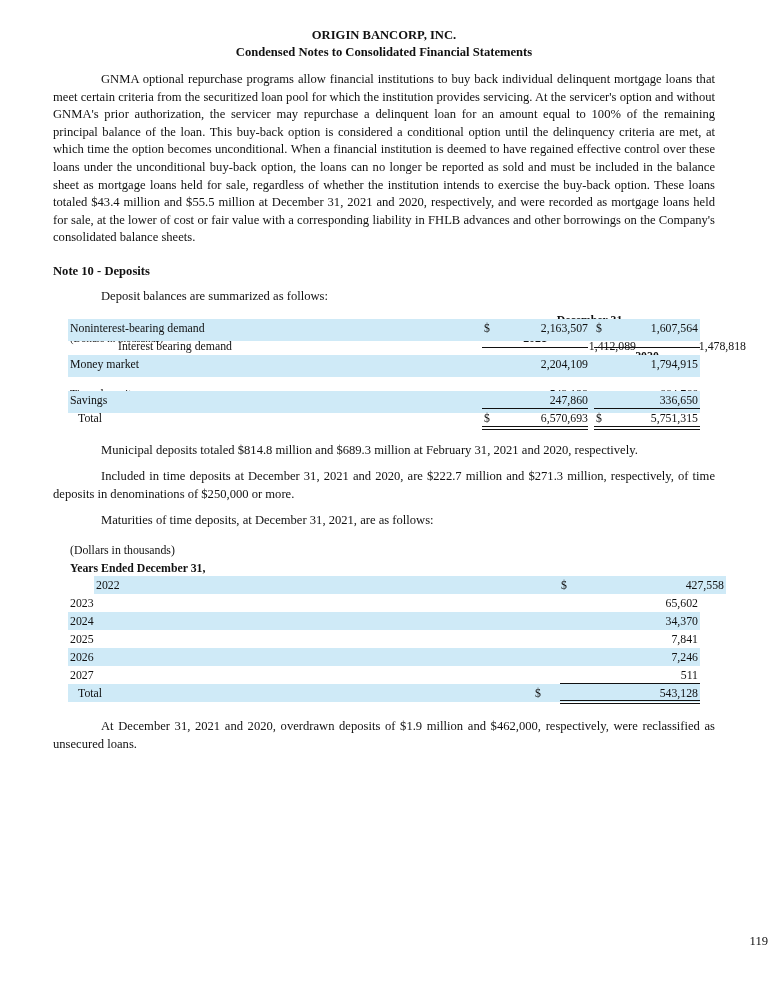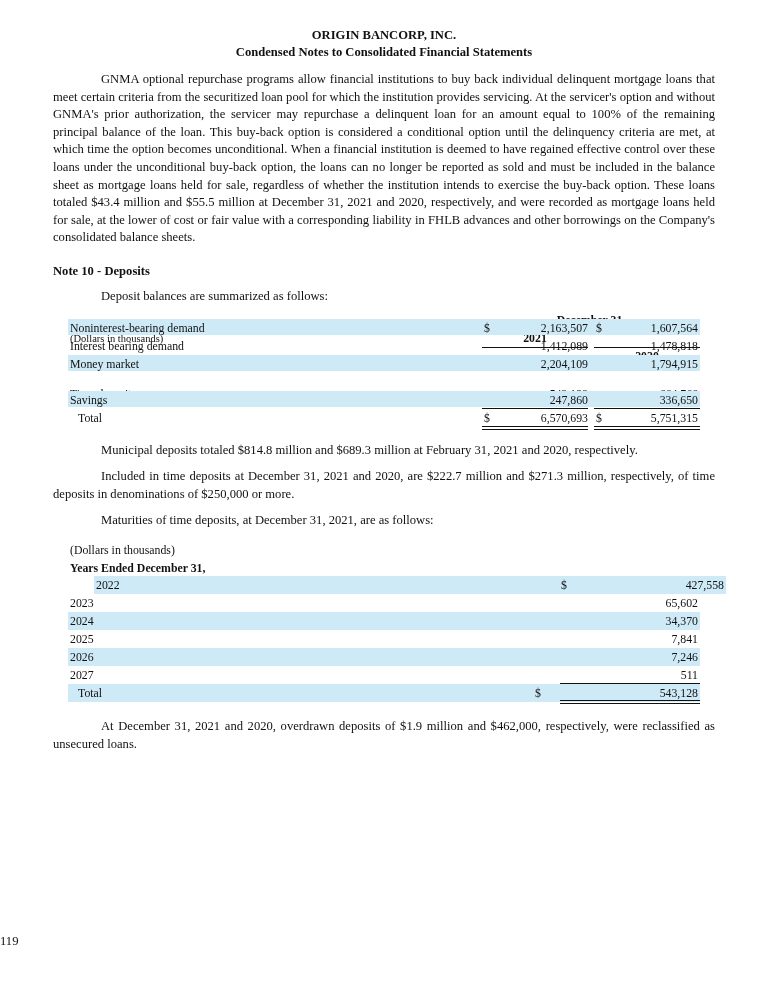--- a/index.html
+++ b/index.html
@@ -6,37 +6,37 @@
   body {
     width: 768px; height: 993px; position: relative; overflow: hidden;
     font-family: "Liberation Serif", "DejaVu Serif", serif;
     color: #111; font-size: 12.6px; line-height: 17.6px;
   }
   .hdr { position: absolute; left: 0; width: 768px; text-align: center; font-weight: bold; font-size: 12.6px; }
   .para { position: absolute; left: 53px; width: 662px; text-align: justify; }
   .indent { text-indent: 48px; }
   .note-title { position: absolute; left: 53px; top: 263px; font-weight: bold; }
   .band { background: #cfeaf7; }
-  .row { position: absolute; left: 68px; width: 632px; height: 16px; line-height: 18px; font-size: 11.8px; }
+  .row { position: absolute; left: 68px; width: 632px; height: 22px; line-height: 18px; font-size: 11.8px; }
   .row .lbl { position: absolute; left: 2px; top: 0; }
   .row .lbl.ind { left: 10px; }
   .row .d1 { position: absolute; left: 416px; }
   .row .v1 { position: absolute; right: 112px; text-align: right; }
   .row .d2 { position: absolute; left: 528px; }
   .row .v2 { position: absolute; right: 2px; text-align: right; }
   .small { font-size: 10.5px; }
   .colhead { position: absolute; font-weight: bold; font-size: 11.8px; text-align: center; }
   .rule { position: absolute; height: 0; border-top: 1px solid #111; }
   .drule { position: absolute; height: 2px; border-top: 1px solid #111; border-bottom: 1px solid #111; }
   .row2 { position: absolute; left: 68px; width: 632px; height: 18px; line-height: 18px; font-size: 11.8px; }
   .row2 .lbl { position: absolute; left: 2px; }
   .row2 .lbl.ind { left: 10px; }
   .row2 .d { position: absolute; left: 467px; }
   .row2 .v { position: absolute; right: 2px; }
-  .pagenum { position: absolute; top: 933px; left: 0; width: 768px; text-align: left; font-size: 12.6px; }
+  .pagenum { position: absolute; top: 933px; left: 0; width: 768px; text-align: right; font-size: 12.6px; }
 </style>
 </head>
 <body>
 
 <div class="hdr" style="top:27px;">ORIGIN BANCORP, INC.</div>
 <div class="hdr" style="top:44px;">Condensed Notes to Consolidated Financial Statements</div>
 
 <div class="para indent" style="top:71px;">GNMA optional repurchase programs allow financial institutions to buy back individual delinquent mortgage loans that meet certain criteria from the securitized loan pool for which the institution provides servicing. At the servicer's option and without GNMA's prior authorization, the servicer may repurchase a delinquent loan for an amount equal to 100% of the remaining principal balance of the loan. This buy-back option is considered a conditional option until the delinquency criteria are met, at which time the option becomes unconditional. When a financial institution is deemed to have regained effective control over these loans under the unconditional buy-back option, the loans can no longer be reported as sold and must be included in the balance sheet as mortgage loans held for sale, regardless of whether the institution intends to exercise the buy-back option. These loans totaled $43.4 million and $55.5 million at December 31, 2021 and 2020, respectively, and were recorded as mortgage loans held for sale, at the lower of cost or fair value with a corresponding liability in FHLB advances and other borrowings on the Company's consolidated balance sheets.</div>
 
 <div class="note-title">Note 10 - Deposits</div>
@@ -53,21 +53,21 @@
   <div class="rule" style="left:482px; width:106px; top:347px;"></div>
   <div class="rule" style="left:594px; width:106px; top:347px;"></div>
 
   <div class="row band" style="top:319px;">
     <span class="lbl">Noninterest-bearing demand</span>
     <span class="d1">$</span>
     <span class="v1">2,163,507</span>
     <span class="d2">$</span>
     <span class="v2">1,607,564</span>
   </div>
-  <div class="row" style="top:337px;">
+  <div class="row" style="top:337px;margin-left:48px;">
     <span class="lbl">Interest bearing demand</span>
     <span class="v1">1,412,089</span>
     <span class="v2">1,478,818</span>
   </div>
   <div class="row band" style="top:355px;">
     <span class="lbl">Money market</span>
     <span class="v1">2,204,109</span>
     <span class="v2">1,794,915</span>
   </div>
   <div class="row" style="top:373px;margin-top:12px;">

